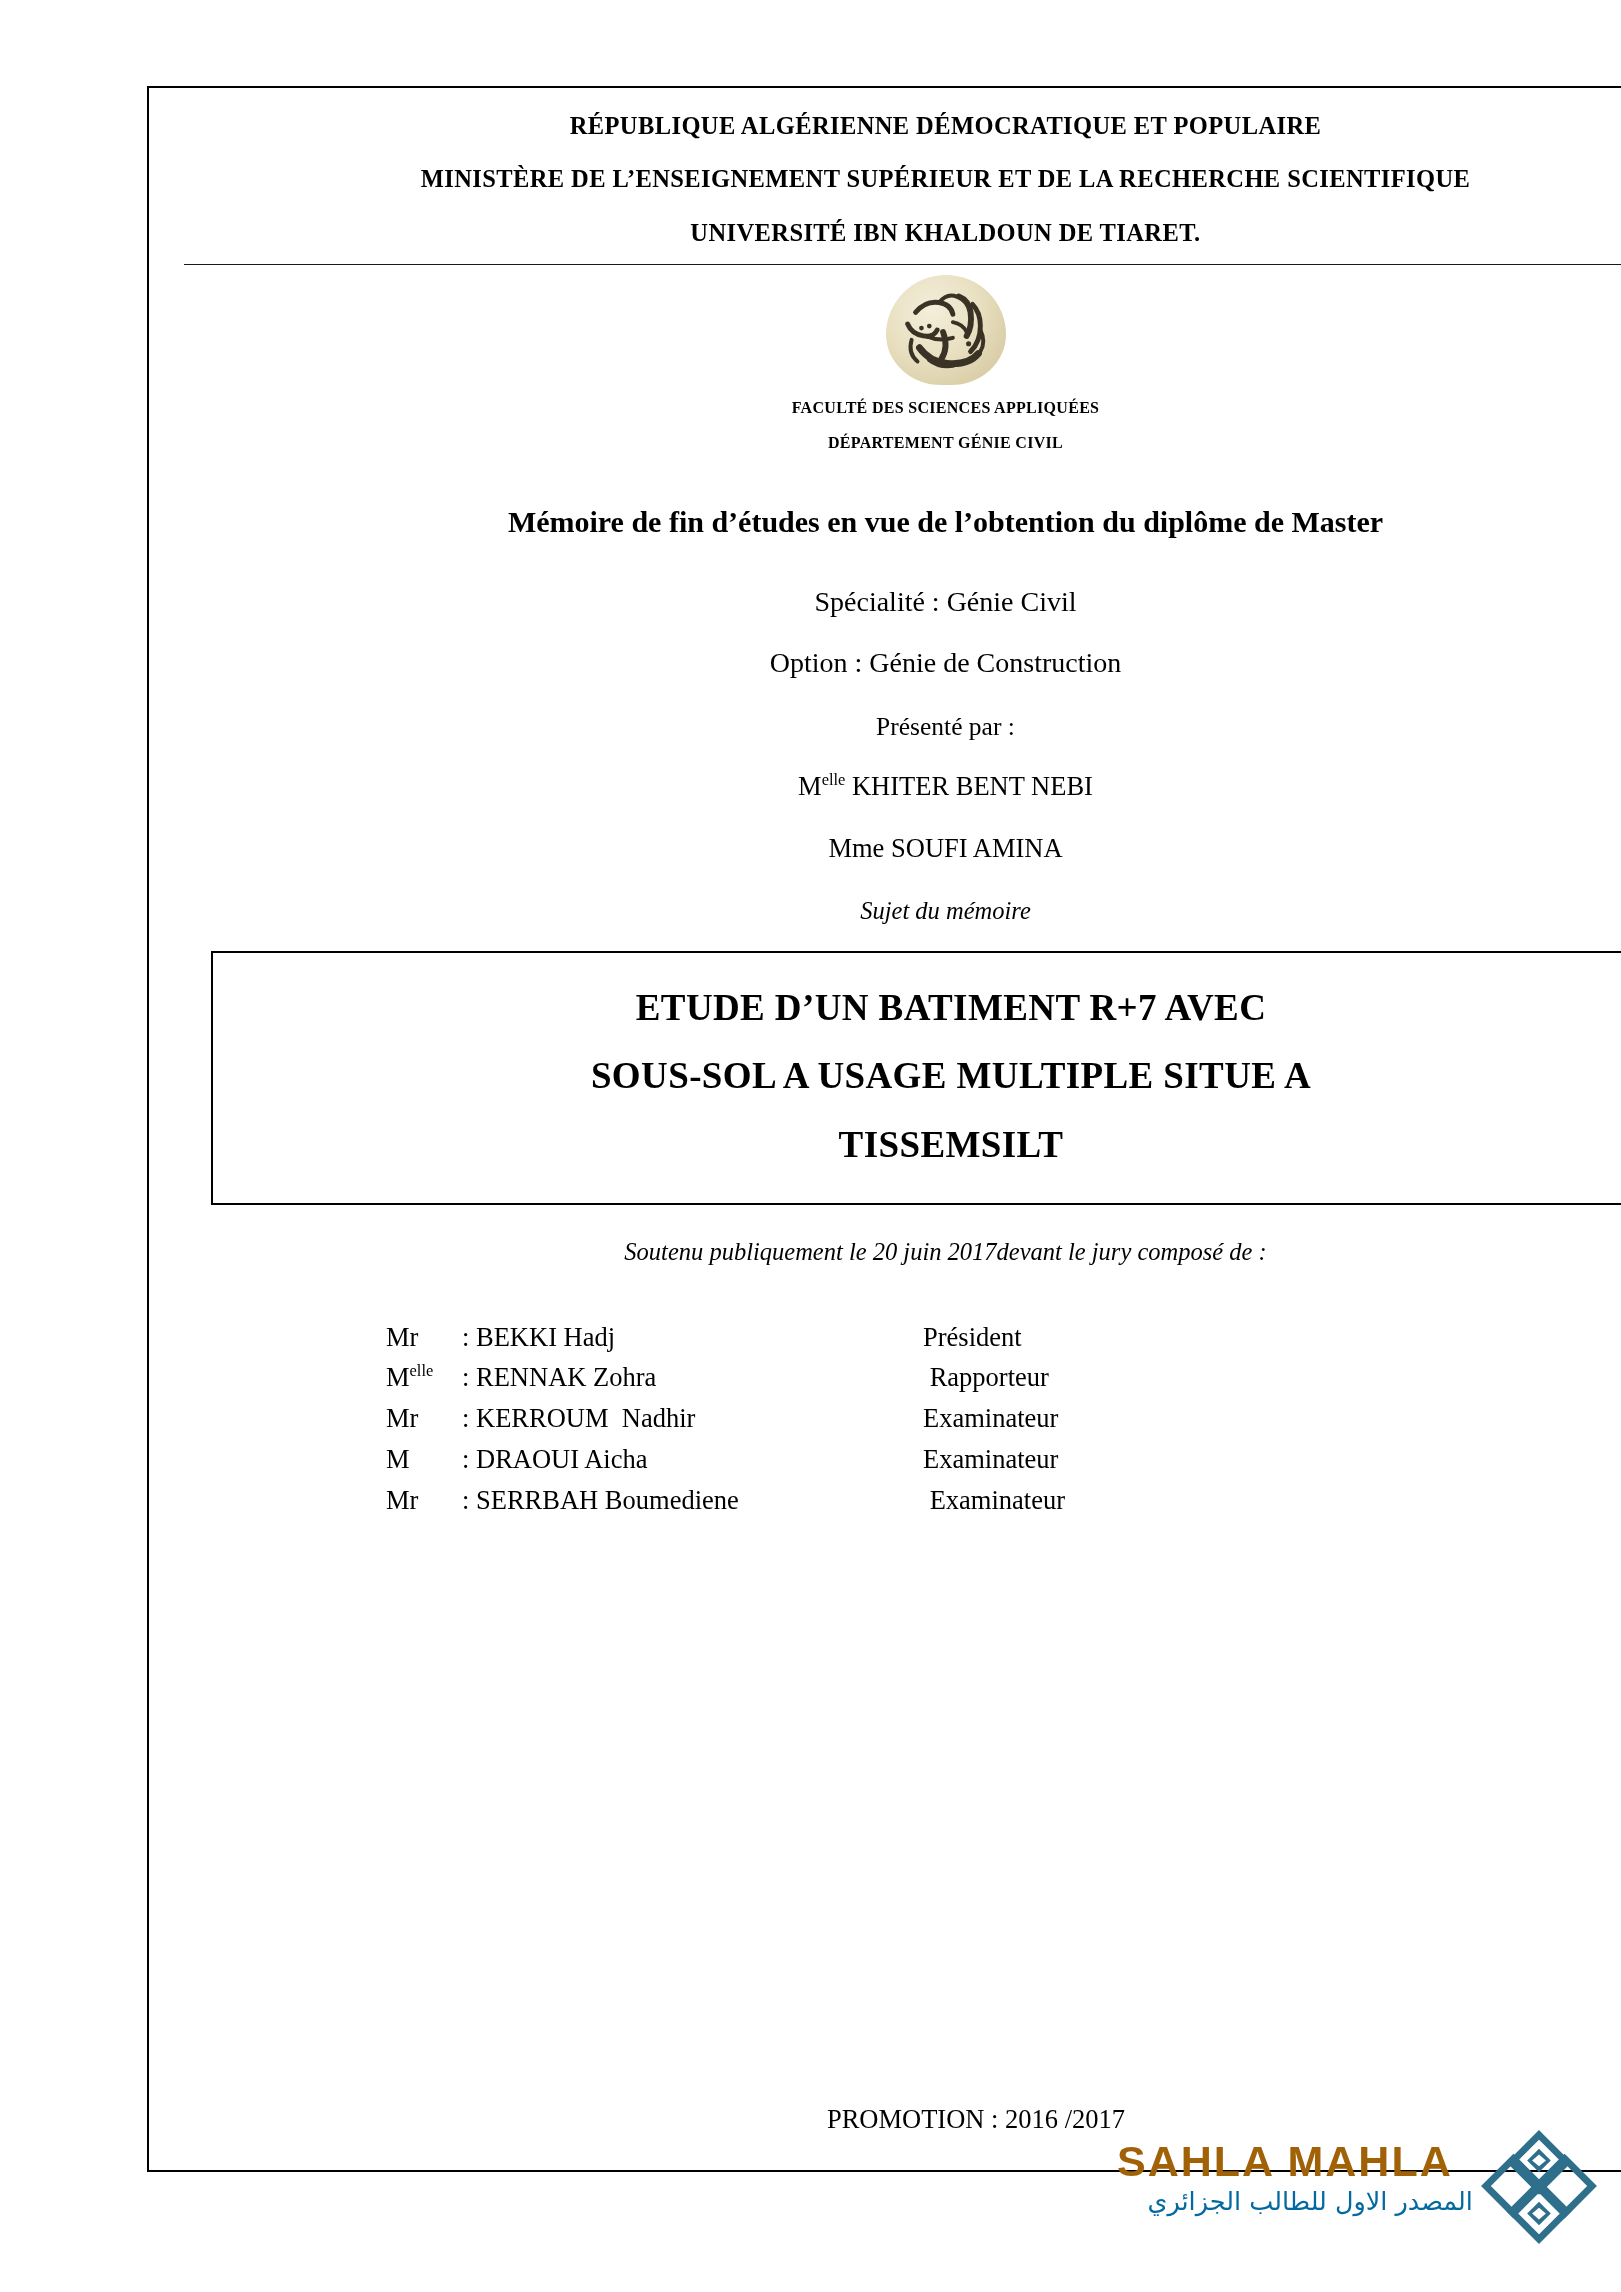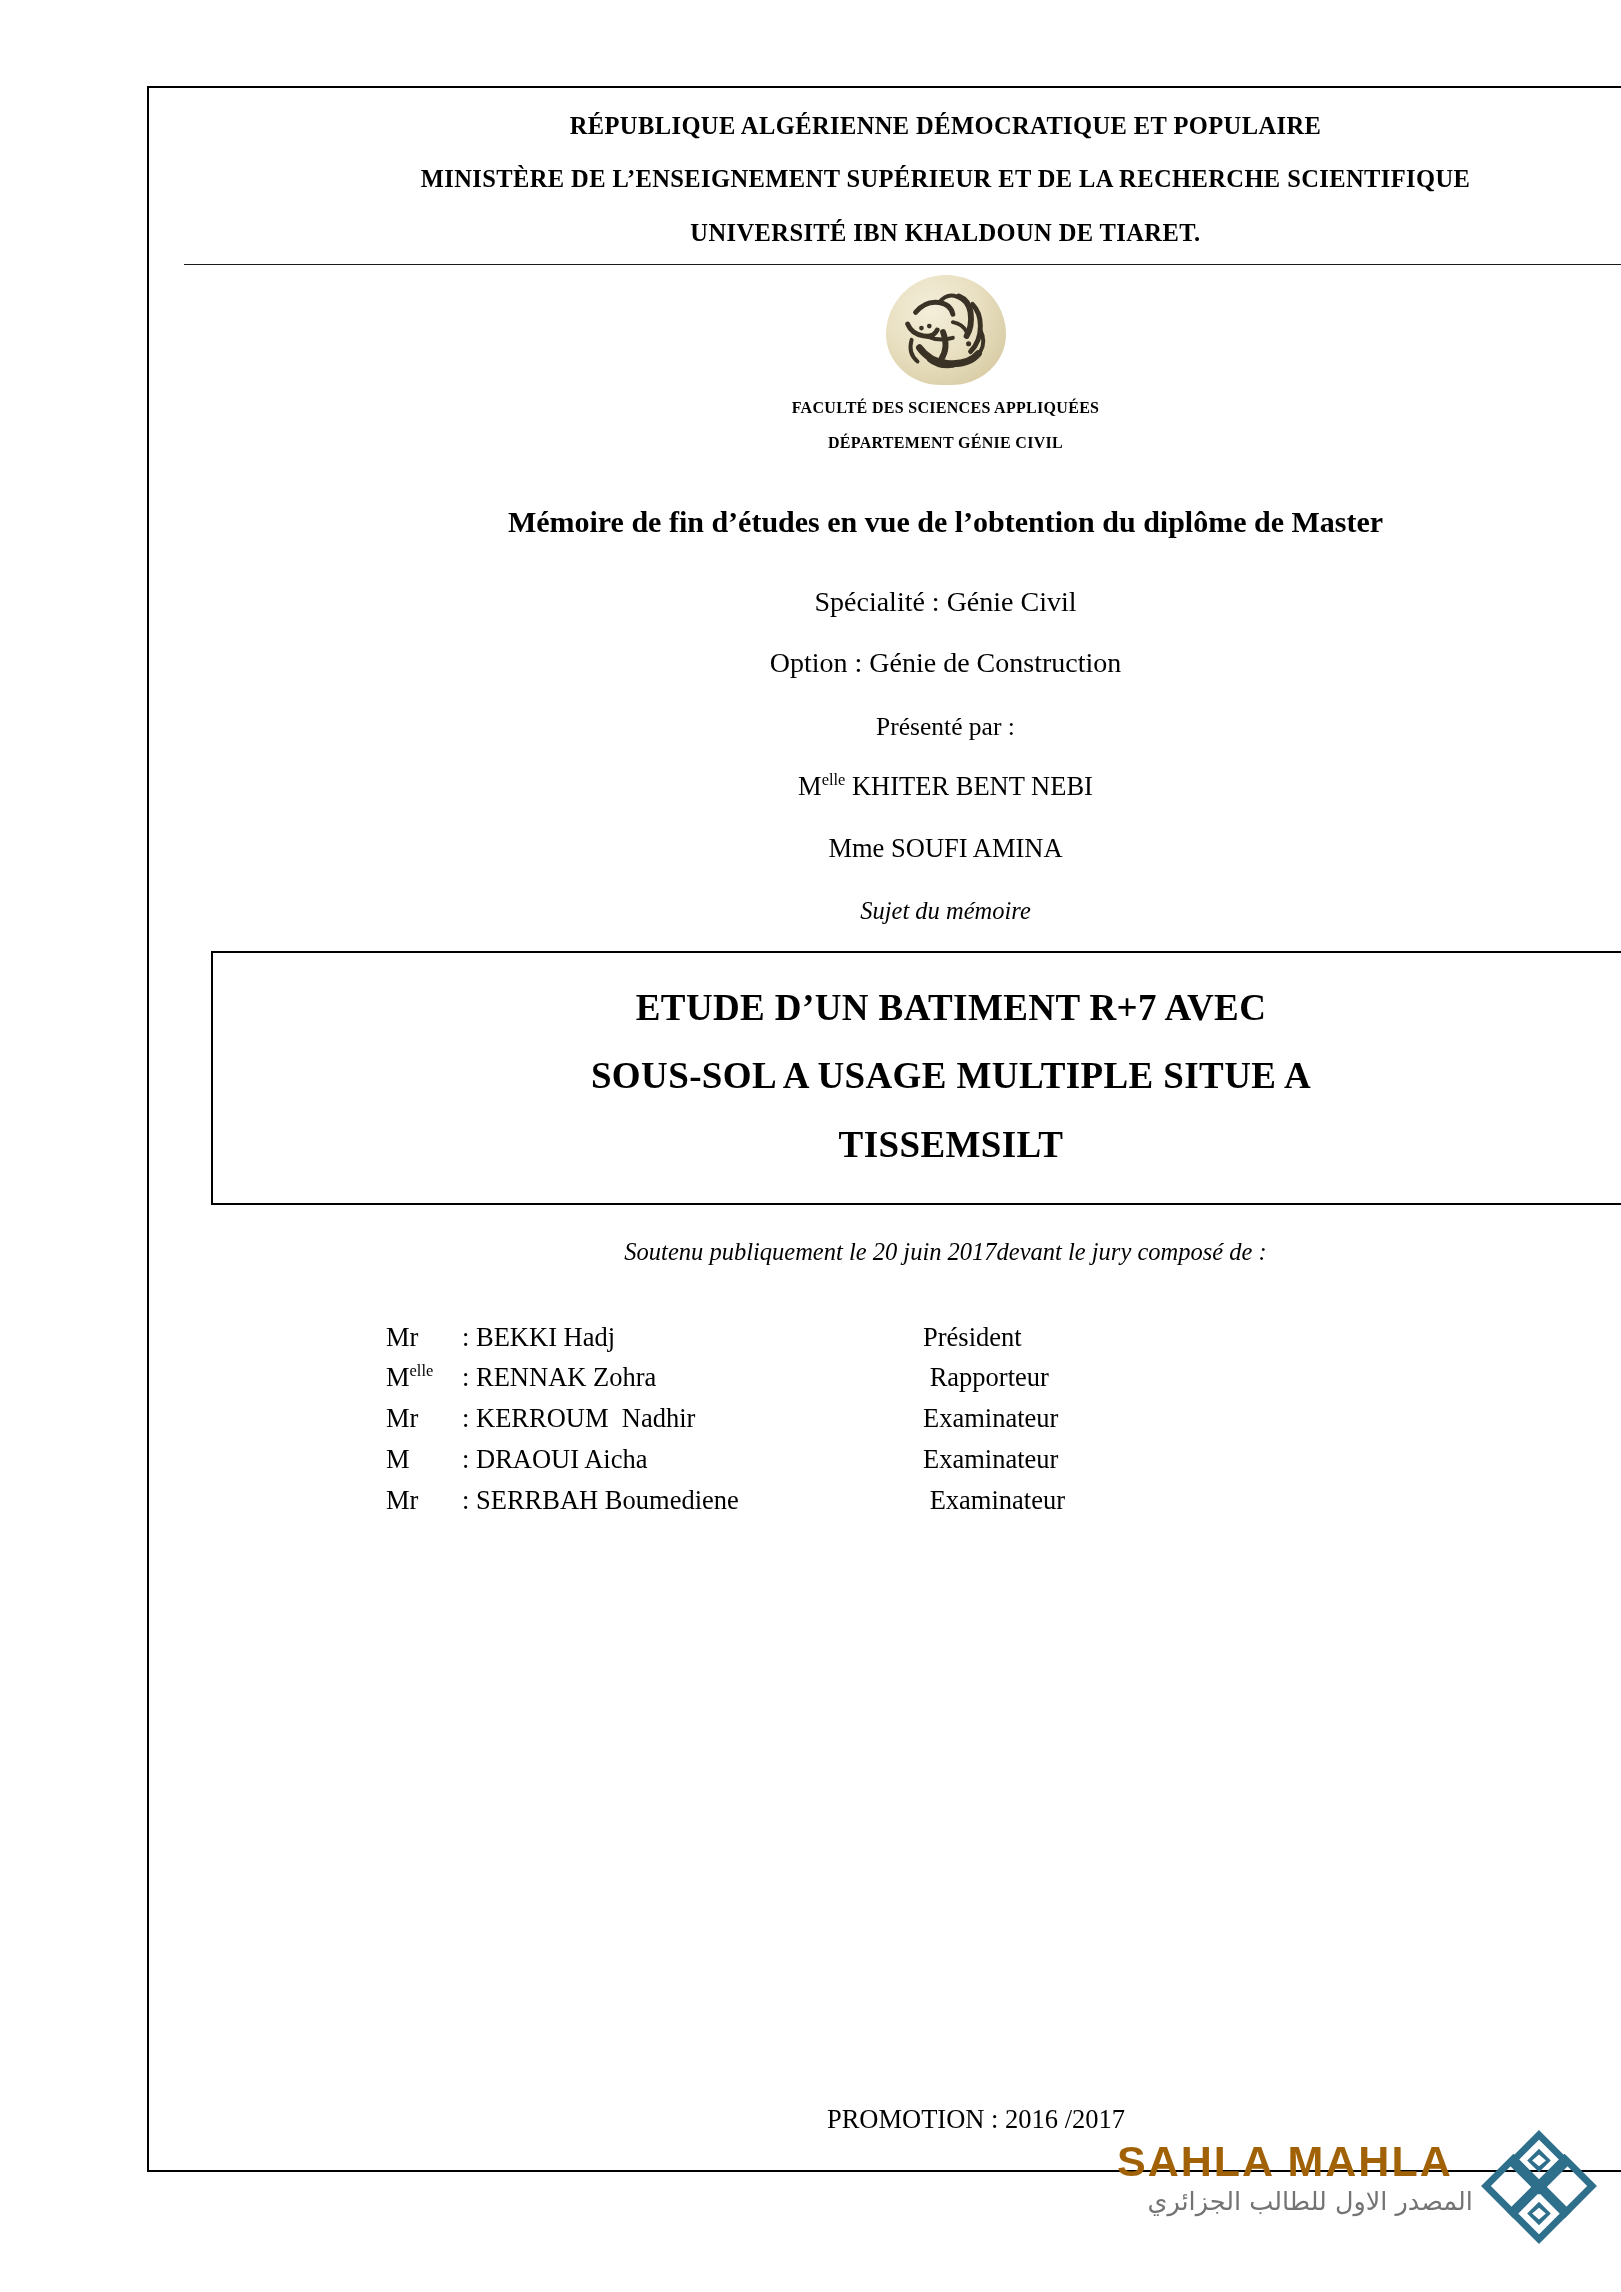--- a/index.html
+++ b/index.html
@@ -190,21 +190,21 @@
     letter-spacing: 2px;
     color: #a16207;
   }
   #watermark-arabic {
     position: absolute;
     left: 13.7px;
     top: 57px;
     direction: rtl;
     font-family: "DejaVu Sans", sans-serif;
     font-size: 25.5px;
-    color: #737373;
+    color: #0369a1;
     width: 359px;
     text-align: center;
   }
   #watermark-logo {
     position: absolute;
     left: 363px;
     top: 0px;
   }
 </style>
 </head>

